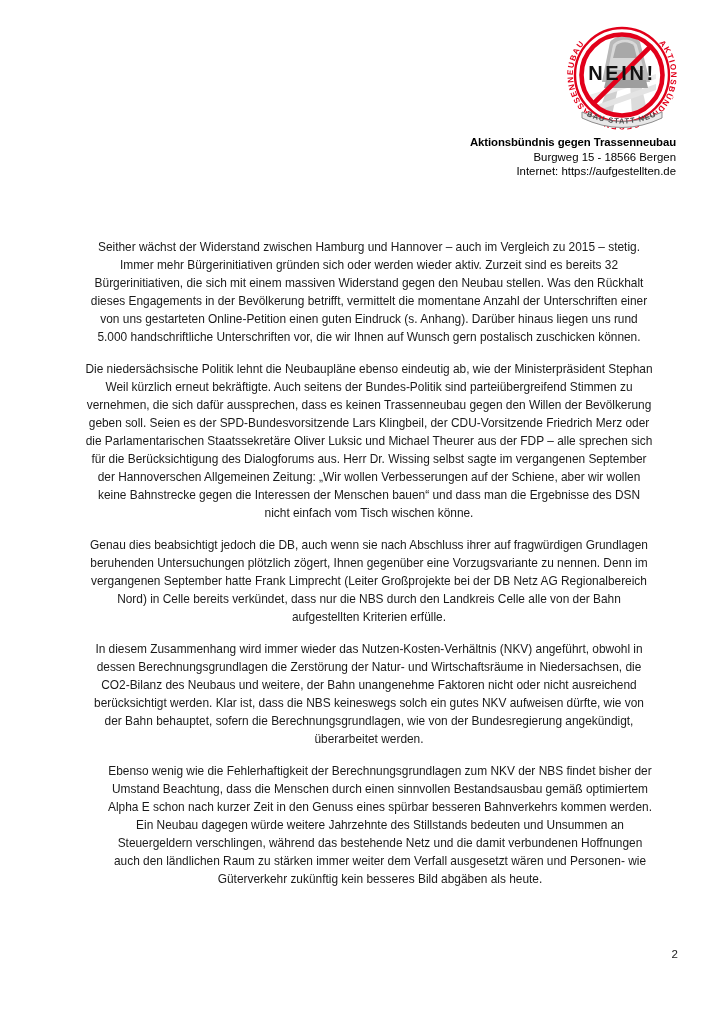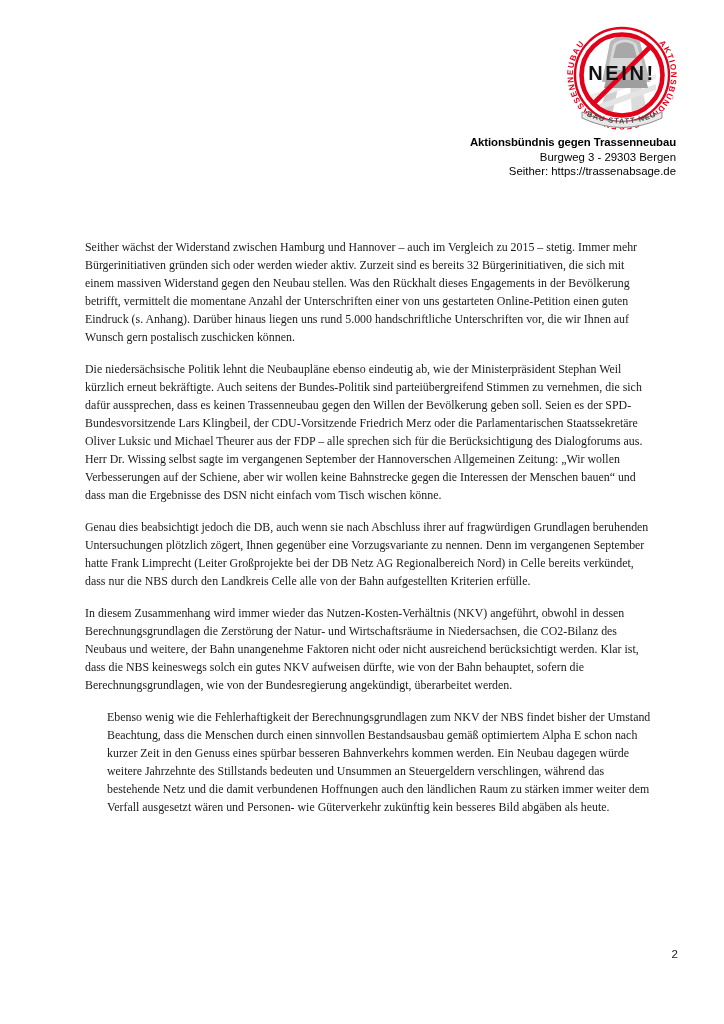--- a/index.html
+++ b/index.html
@@ -55,24 +55,23 @@
   .content {
     position: absolute;
     top: 238px;
     left: 85px;
     width: 568px;
   }
   .para {
     font-size: 11.9px;
     line-height: 18.0px;
     margin: 0 0 14px 0;
-    text-align: left;
+    text-align: center;
     color: #1a1a1a;
     hyphens: none;
-    font-family: Liberation Serif, serif;
   }
   .para:last-child { margin-bottom: 0; margin-left: 22px; }
 
   
   .page-number {
     position: absolute;
     top: 948px;
     left: 0;
     width: 678px;
     text-align: right;
@@ -128,22 +127,22 @@
         <path id="bannerpath" d="M 27,103 Q 64,120 101,103" fill="none"></path>
         <text font-family="&quot;Liberation Sans&quot;, sans-serif" font-size="7.4" font-weight="bold" letter-spacing="1.1" fill="#4a4a4a">
           <textPath href="#bannerpath" startOffset="50%" text-anchor="middle">AUSBAU STATT NEUBAU</textPath>
         </text>
       </g>
     </svg>
   </div>
 
   <div class="address">
     <div class="line org">Aktionsbündnis gegen Trassenneubau</div>
-    <div class="line">Burgweg 3 - 29303 Bergen</div>
-    <div class="line">Seither: https://trassenabsage.de</div>
+    <div class="line">Burgweg 15 - 18566 Bergen</div>
+    <div class="line">Internet: https://aufgestellten.de</div>
   </div>
 
   <div class="content">
     <p class="para">Seither wächst der Widerstand zwischen Hamburg und Hannover – auch im Vergleich zu 2015 – stetig. Immer mehr Bürgerinitiativen gründen sich oder werden wieder aktiv. Zurzeit sind es bereits 32 Bürgerinitiativen, die sich mit einem massiven Widerstand gegen den Neubau stellen. Was den Rückhalt dieses Engagements in der Bevölkerung betrifft, vermittelt die momentane Anzahl der Unterschriften einer von uns gestarteten Online-Petition einen guten Eindruck (s. Anhang). Darüber hinaus liegen uns rund 5.000 handschriftliche Unterschriften vor, die wir Ihnen auf Wunsch gern postalisch zuschicken können.</p>
     <p class="para">Die niedersächsische Politik lehnt die Neubaupläne ebenso eindeutig ab, wie der Ministerpräsident Stephan Weil kürzlich erneut bekräftigte. Auch seitens der Bundes-Politik sind parteiübergreifend Stimmen zu vernehmen, die sich dafür aussprechen, dass es keinen Trassenneubau gegen den Willen der Bevölkerung geben soll. Seien es der SPD-Bundesvorsitzende Lars Klingbeil, der CDU-Vorsitzende Friedrich Merz oder die Parlamentarischen Staatssekretäre Oliver Luksic und Michael Theurer aus der FDP – alle sprechen sich für die Berücksichtigung des Dialogforums aus. Herr Dr. Wissing selbst sagte im vergangenen September der Hannoverschen Allgemeinen Zeitung: „Wir wollen Verbesserungen auf der Schiene, aber wir wollen keine Bahnstrecke gegen die Interessen der Menschen bauen“ und dass man die Ergebnisse des DSN nicht einfach vom Tisch wischen könne.</p>
     <p class="para">Genau dies beabsichtigt jedoch die DB, auch wenn sie nach Abschluss ihrer auf fragwürdigen Grundlagen beruhenden Untersuchungen plötzlich zögert, Ihnen gegenüber eine Vorzugsvariante zu nennen. Denn im vergangenen September hatte Frank Limprecht (Leiter Großprojekte bei der DB Netz AG Regionalbereich Nord) in Celle bereits verkündet, dass nur die NBS durch den Landkreis Celle alle von der Bahn aufgestellten Kriterien erfülle.</p>
     <p class="para">In diesem Zusammenhang wird immer wieder das Nutzen-Kosten-Verhältnis (NKV) angeführt, obwohl in dessen Berechnungsgrundlagen die Zerstörung der Natur- und Wirtschaftsräume in Niedersachsen, die CO2-Bilanz des Neubaus und weitere, der Bahn unangenehme Faktoren nicht oder nicht ausreichend berücksichtigt werden. Klar ist, dass die NBS keineswegs solch ein gutes NKV aufweisen dürfte, wie von der Bahn behauptet, sofern die Berechnungsgrundlagen, wie von der Bundesregierung angekündigt, überarbeitet werden.</p>
     <p class="para">Ebenso wenig wie die Fehlerhaftigkeit der Berechnungsgrundlagen zum NKV der NBS findet bisher der Umstand Beachtung, dass die Menschen durch einen sinnvollen Bestandsausbau gemäß optimiertem Alpha E schon nach kurzer Zeit in den Genuss eines spürbar besseren Bahnverkehrs kommen werden. Ein Neubau dagegen würde weitere Jahrzehnte des Stillstands bedeuten und Unsummen an Steuergeldern verschlingen, während das bestehende Netz und die damit verbundenen Hoffnungen auch den ländlichen Raum zu stärken immer weiter dem Verfall ausgesetzt wären und Personen- wie Güterverkehr zukünftig kein besseres Bild abgäben als heute.</p>
   </div>
 

